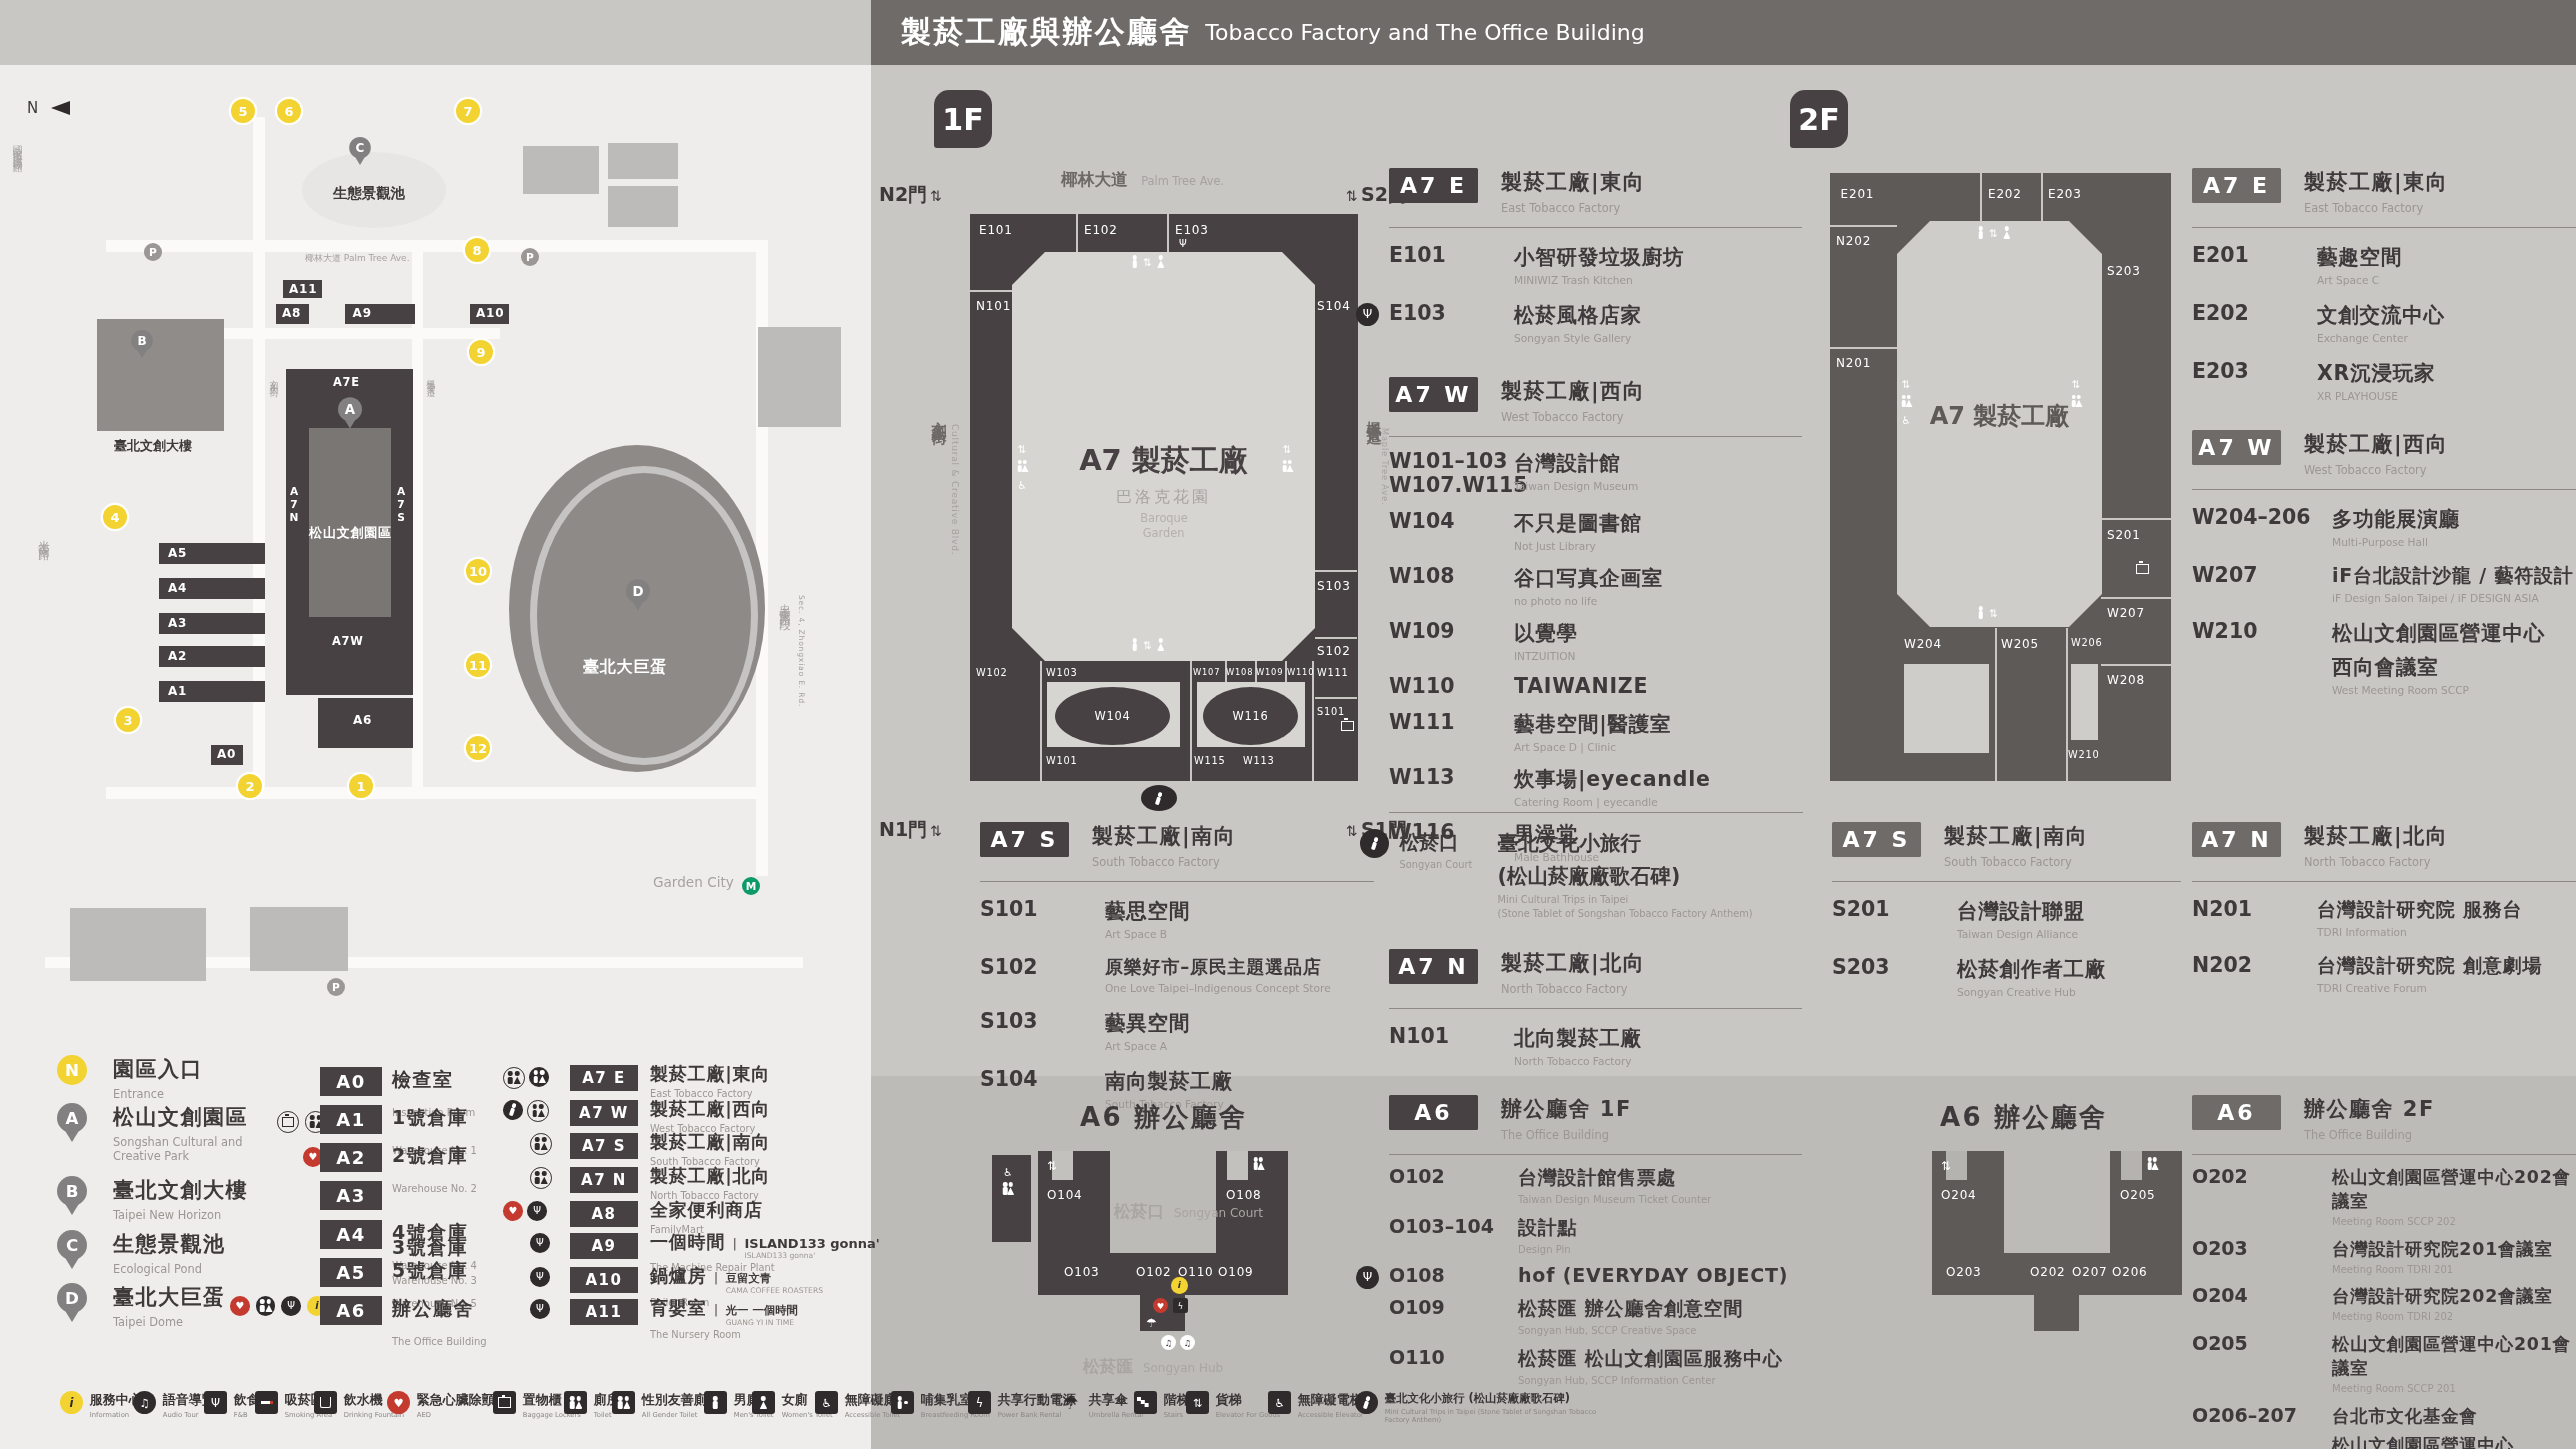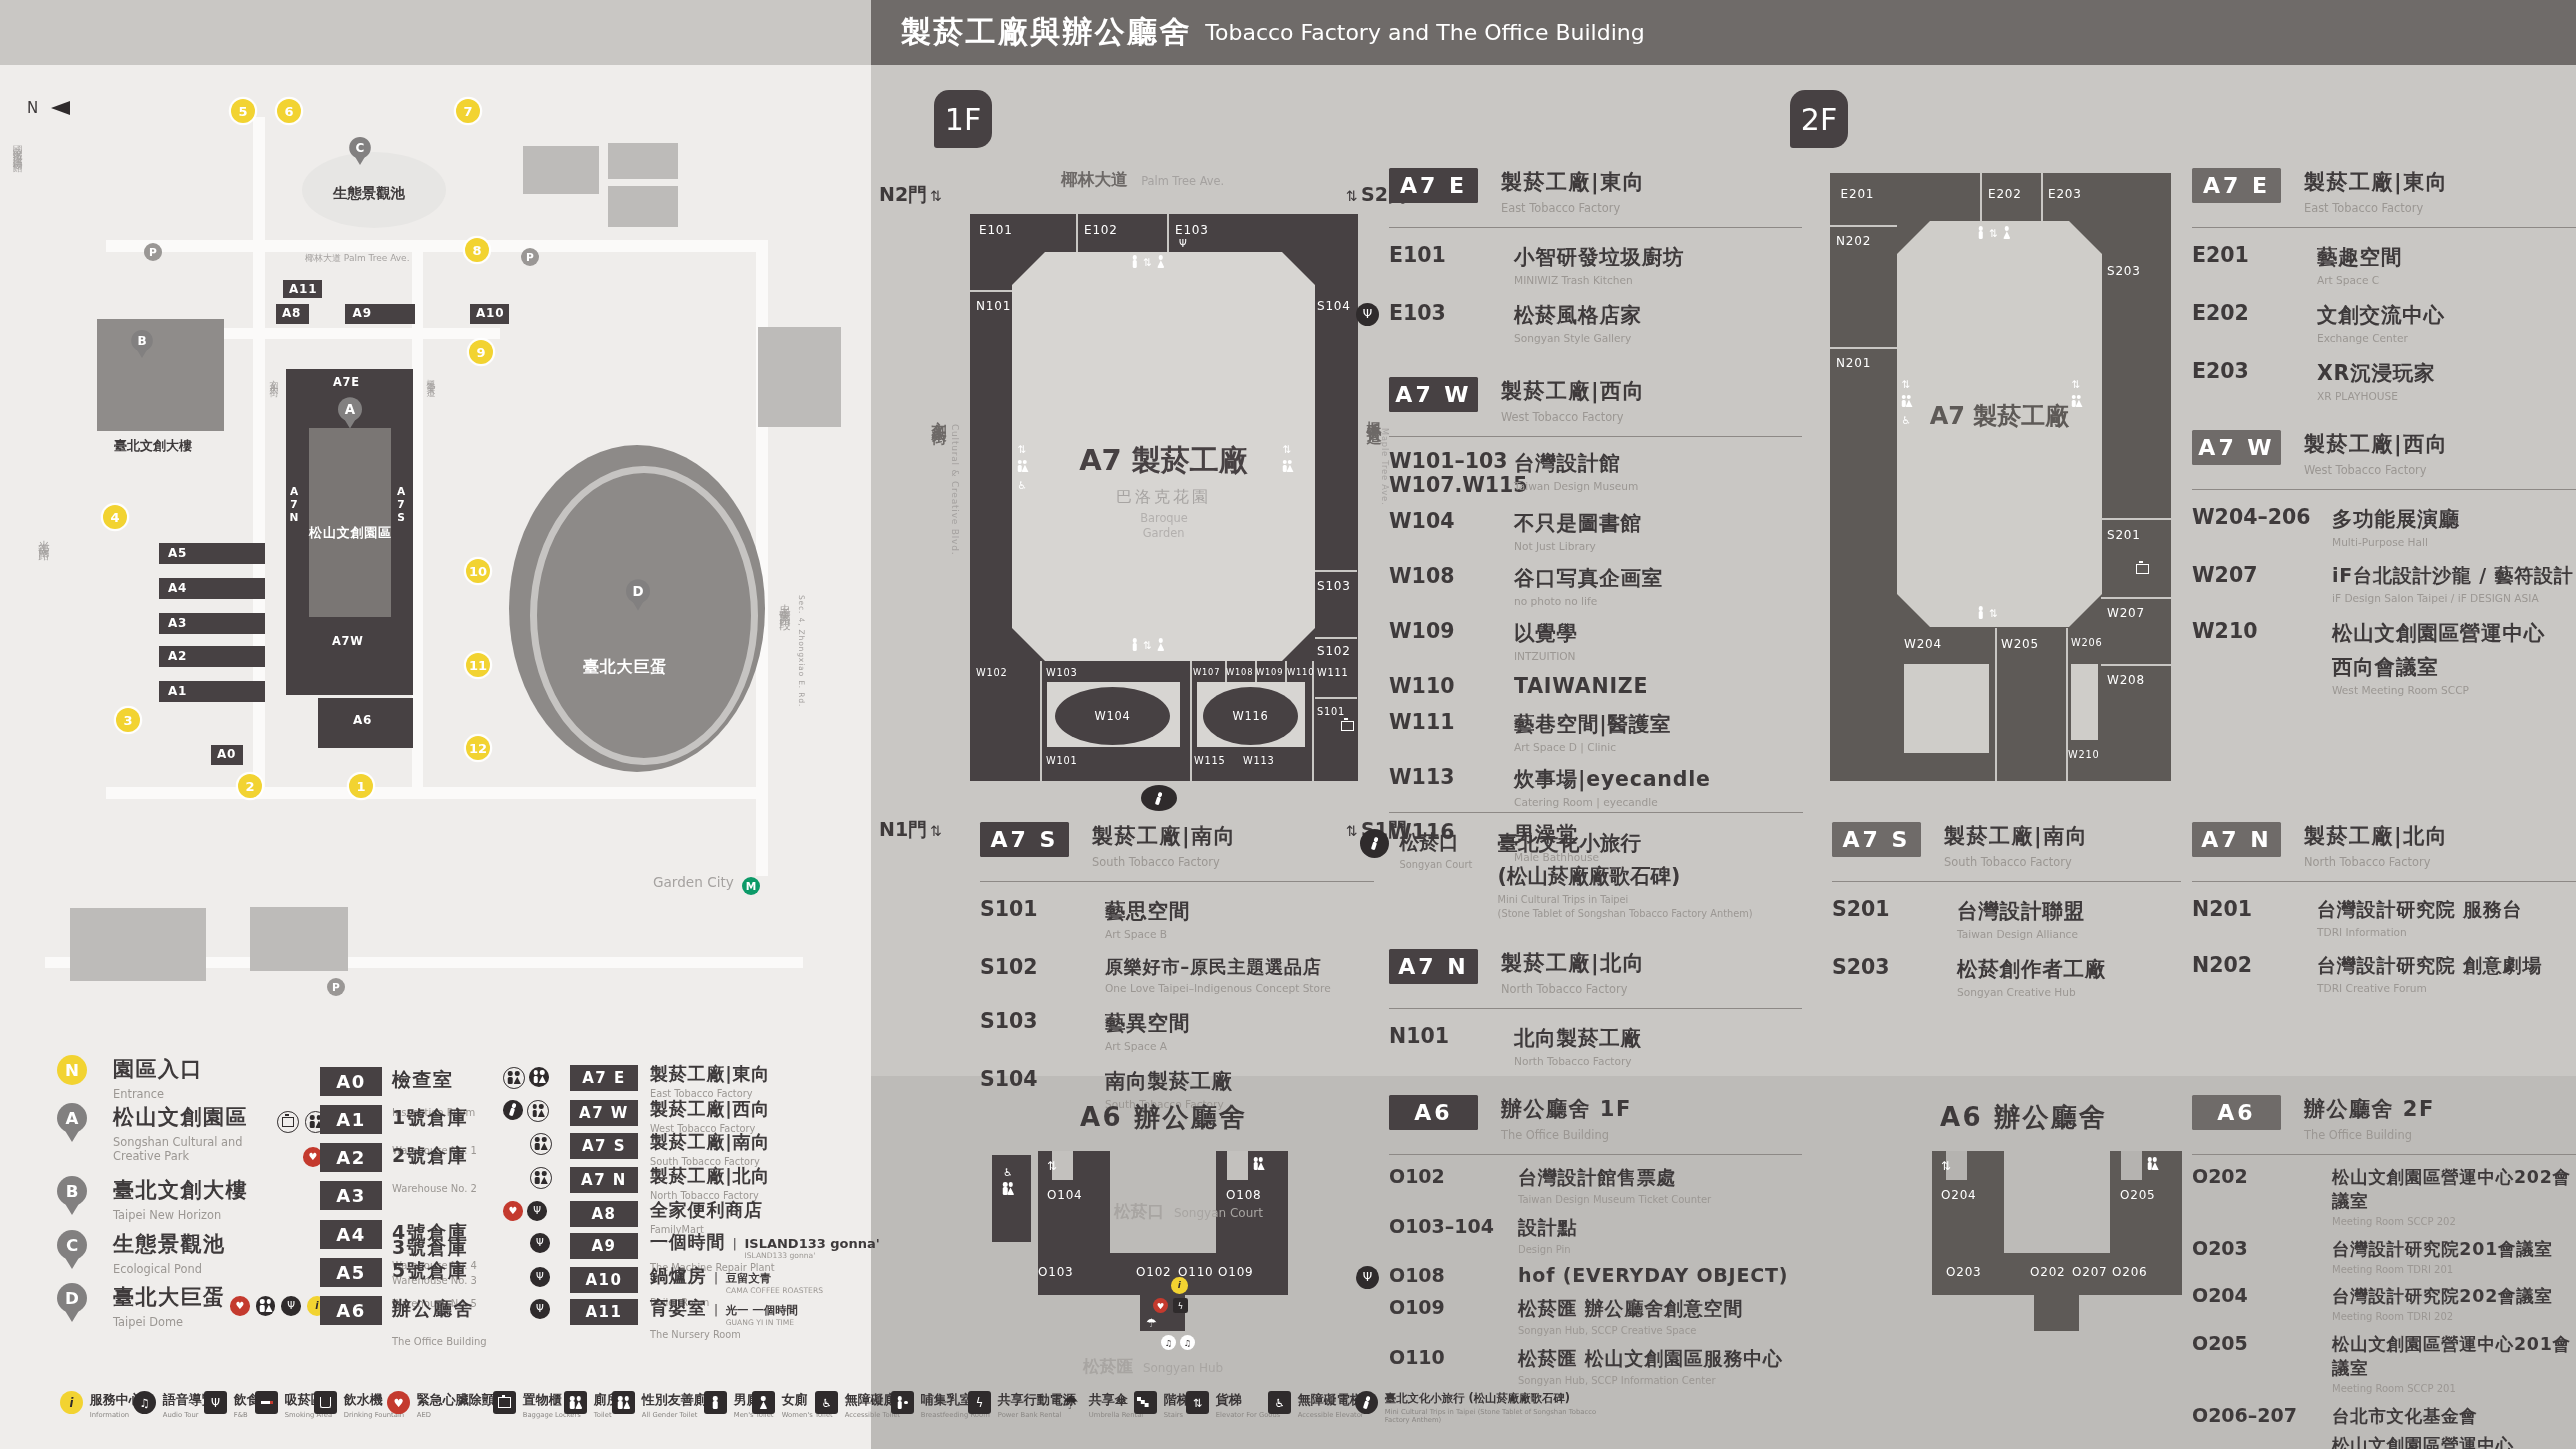--- a/index.html
+++ b/index.html
@@ -31,21 +31,21 @@
   .pg.tilt{transform:rotate(18deg)}
   .lockbox{width:10.6px;height:8.3px;border:1.5px solid currentColor;position:relative;display:inline-block}
   .lockbox::after{content:"";position:absolute;top:-3.8px;left:2.3px;width:3.8px;height:2.3px;background:currentColor}
   .cig{width:12px;height:3px;background:#fff;position:relative}
   .cig::after{content:"";position:absolute;right:-0.8px;top:0;width:3px;height:3px;background:#c43a2e}
   .cup{width:8.3px;height:9.8px;border:1.5px solid #fff;border-top:none;border-radius:0 0 2.3px 2.3px}
   .st{width:3.8px;height:3.8px;background:#fff;box-shadow:3.8px 3px 0 #fff,7.6px 6px 0 #fff;margin:-6.8px 9px 0 -4.5px}
   
   .floorbadge{position:absolute;width:58px;height:58px;background:#474143;color:#fff;
       border-radius:15px 15px 15px 3px;display:flex;align-items:center;justify-content:center;
-      font-size:30px;font-weight:normal}
+      font-size:30px;font-weight:bold}
   
   .sec{position:absolute;width:413px}
   .sec .head{display:flex;gap:23px}
   .bcode{background:#474143;color:#fff;display:flex;align-items:center;justify-content:center;
       min-width:89px;height:35px;font-size:22px;font-weight:bold;letter-spacing:3px;border-radius:1.5px;flex:none}
   .sec.gray .bcode{background:#6f6b69}
   .t-zh{font-size:21px;font-weight:bold;letter-spacing:1.5px}
   .t-en{font-size:11.4px;color:#9b9793;margin-top:5.3px}
   .rule{height:0.8px;background:#8d8986;margin-top:12px}
   .row{display:flex;margin-top:15px;position:relative}
@@ -905,21 +905,21 @@
     <div class="abs" style="left:91px;top:15px;width:72px;height:144px;background:#474143"></div>
     <div class="abs" style="left:269px;top:15px;width:72px;height:144px;background:#474143"></div>
     <div class="abs" style="left:91px;top:117px;width:250px;height:42px;background:#474143"></div>
     <div class="abs" style="left:193px;top:159px;width:45px;height:36px;background:#474143"></div>
     <div class="abs" style="left:105px;top:15px;width:21px;height:29px;background:#c3c1be"></div>
     <div class="abs" style="left:280px;top:15px;width:21px;height:29px;background:#c3c1be"></div>
     <div class="abs" style="left:167px;top:64px;white-space:nowrap;color:#a8a5a2">
       <span style="font-size:16.7px;font-weight:bold">松菸口</span>
       <span style="font-size:12px;margin-left:6px">Songyan Court</span></div>
     <span class="rlabel" style="left:100px;top:52px">O104</span>
-    <span class="rlabel" style="left:91px;top:129px">O103</span>
+    <span class="rlabel" style="left:117px;top:129px">O103</span>
     <span class="rlabel" style="left:189px;top:129px">O102</span>
     <span class="rlabel" style="left:231px;top:129px">O110</span>
     <span class="rlabel" style="left:271px;top:129px">O109</span>
     <span class="rlabel" style="left:279px;top:52px">O108</span>
     <span class="rlabel" style="left:100px;top:23px">⇅</span>
     <span class="rlabel" style="left:306px;top:21px"><span class="pg"></span><span class="pg f"></span></span>
     <span class="ic sm yel" style="position:absolute;left:224px;top:141px;width:16.7px;height:16.7px;font-size:9px">i</span>
     <span class="ic sm red" style="position:absolute;left:206px;top:162px;width:15px;height:15px;font-size:8.3px">♥</span>
     <span class="ic sm sq" style="position:absolute;left:226px;top:162px;width:15px;height:15px;font-size:8.3px;border-radius:2.3px">ϟ</span>
     <span class="rlabel" style="left:199px;top:180px">☂</span>

